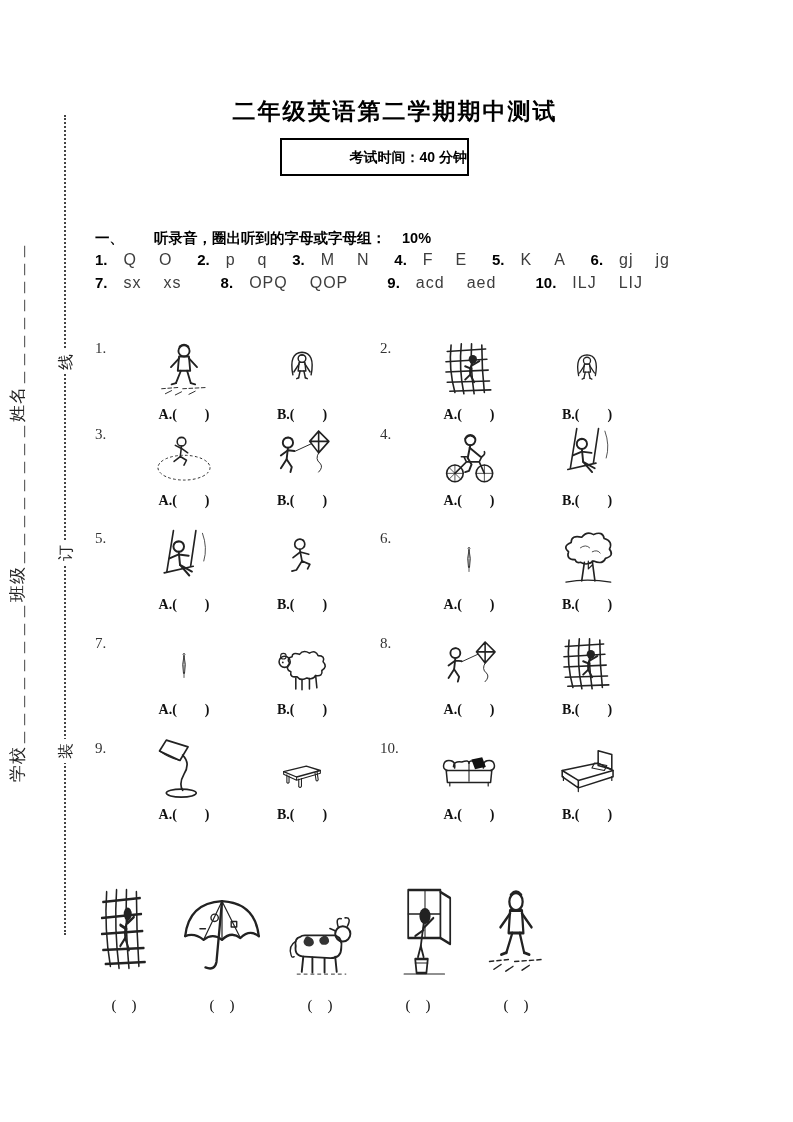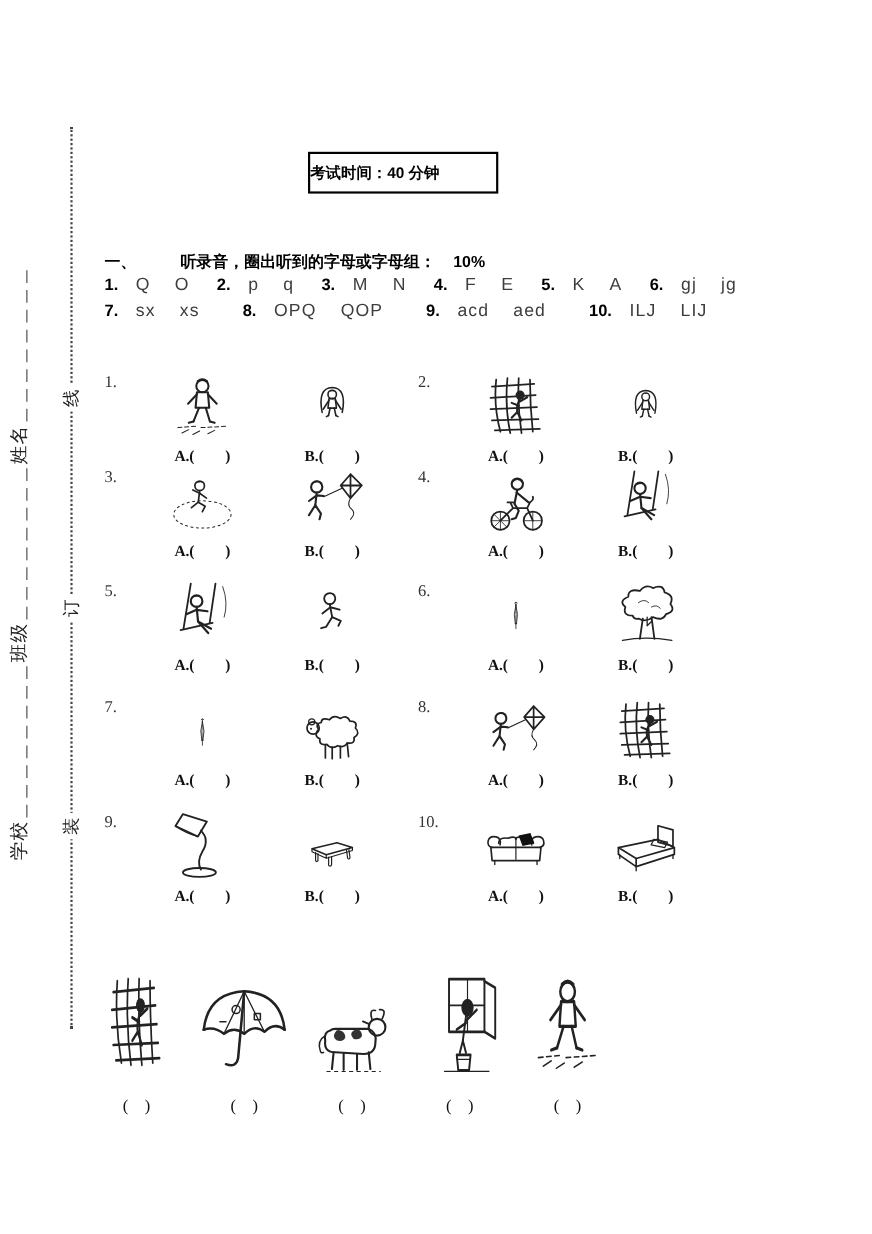--- a/index.html
+++ b/index.html
@@ -10,26 +10,26 @@
   #student-fields{position:absolute;left:6px;top:782px;width:600px;height:30px;
     transform:rotate(-90deg);transform-origin:0 0;
     font-family:"Liberation Serif",serif;font-size:17px;color:#222;letter-spacing:1px;white-space:nowrap;}
   #binding-line{position:absolute;left:64px;top:115px;height:820px;width:0;border-left:2px dotted #444;}
   .bindchar{position:absolute;left:54px;width:24px;height:24px;line-height:24px;text-align:center;
     background:#fff;transform:rotate(-90deg);font-family:"Liberation Serif",serif;font-size:16px;color:#222;}
 
   
   #title{position:absolute;left:95px;top:96px;width:600px;text-align:center;
     font-size:23px;font-weight:bold;letter-spacing:2px;}
-  #timebox{position:absolute;left:280px;top:138px;width:173px;height:38px;border:2px solid #000;
-    box-sizing:border-box;text-align:left;line-height:34px;font-size:14px;font-weight:bold;}
+  #timebox{position:absolute;left:280px;top:138px;width:189px;height:38px;border:2px solid #000;
+    box-sizing:border-box;text-align:right;line-height:34px;font-size:14px;font-weight:bold;}
   #parthdr{position:absolute;left:95px;top:183px;width:600px;text-align:center;
     font-size:20px;font-weight:bold;letter-spacing:1px;}
   .shead{position:absolute;left:95px;font-size:14.5px;font-weight:bold;white-space:nowrap;}
-  .shead .gap1{margin-left:40px;text-align:center;}
+  .shead .gap1{margin-left:30px;text-align:center;}
   .shead .gap2{margin-left:16px;text-align:center;}
 
   
   .letters{position:absolute;left:95px;display:flex;justify-content:space-between;align-items:baseline;}
   .lg{display:flex;align-items:baseline;}
   .ln{font-weight:bold;font-size:15px;margin-right:16px;}
   .lo{font-size:16px;color:#3d3d3d;letter-spacing:1px;margin-right:22px;}
   .lo:last-child{margin-right:0;}
 
   
@@ -211,20 +211,21 @@
 
 <div id="page">
 
   <div id="student-fields">学校＿＿＿＿＿＿＿＿班级＿＿＿＿＿＿＿＿姓名＿＿＿＿＿＿＿＿</div>
 
   <div id="binding-line"></div>
   <span class="bindchar" style="top:350px">线</span>
   <span class="bindchar" style="top:541px">订</span>
   <span class="bindchar" style="top:739px">装</span>
 
+  <div id="title">二年级英语第二学期期中测试</div>
   <div id="timebox">考试时间：40 分钟</div>
 
   <div class="shead" style="top:229px">
     <span>一、</span><span class="gap1">听录音，圈出听到的字母或字母组：</span><span class="gap2">10%</span>
   </div>
   <div class="letters" style="top:251px;width:575px">
     <span class="lg">
         <span class="ln">1.</span>
         <span class="lo">Q</span>
         <span class="lo">O</span>

